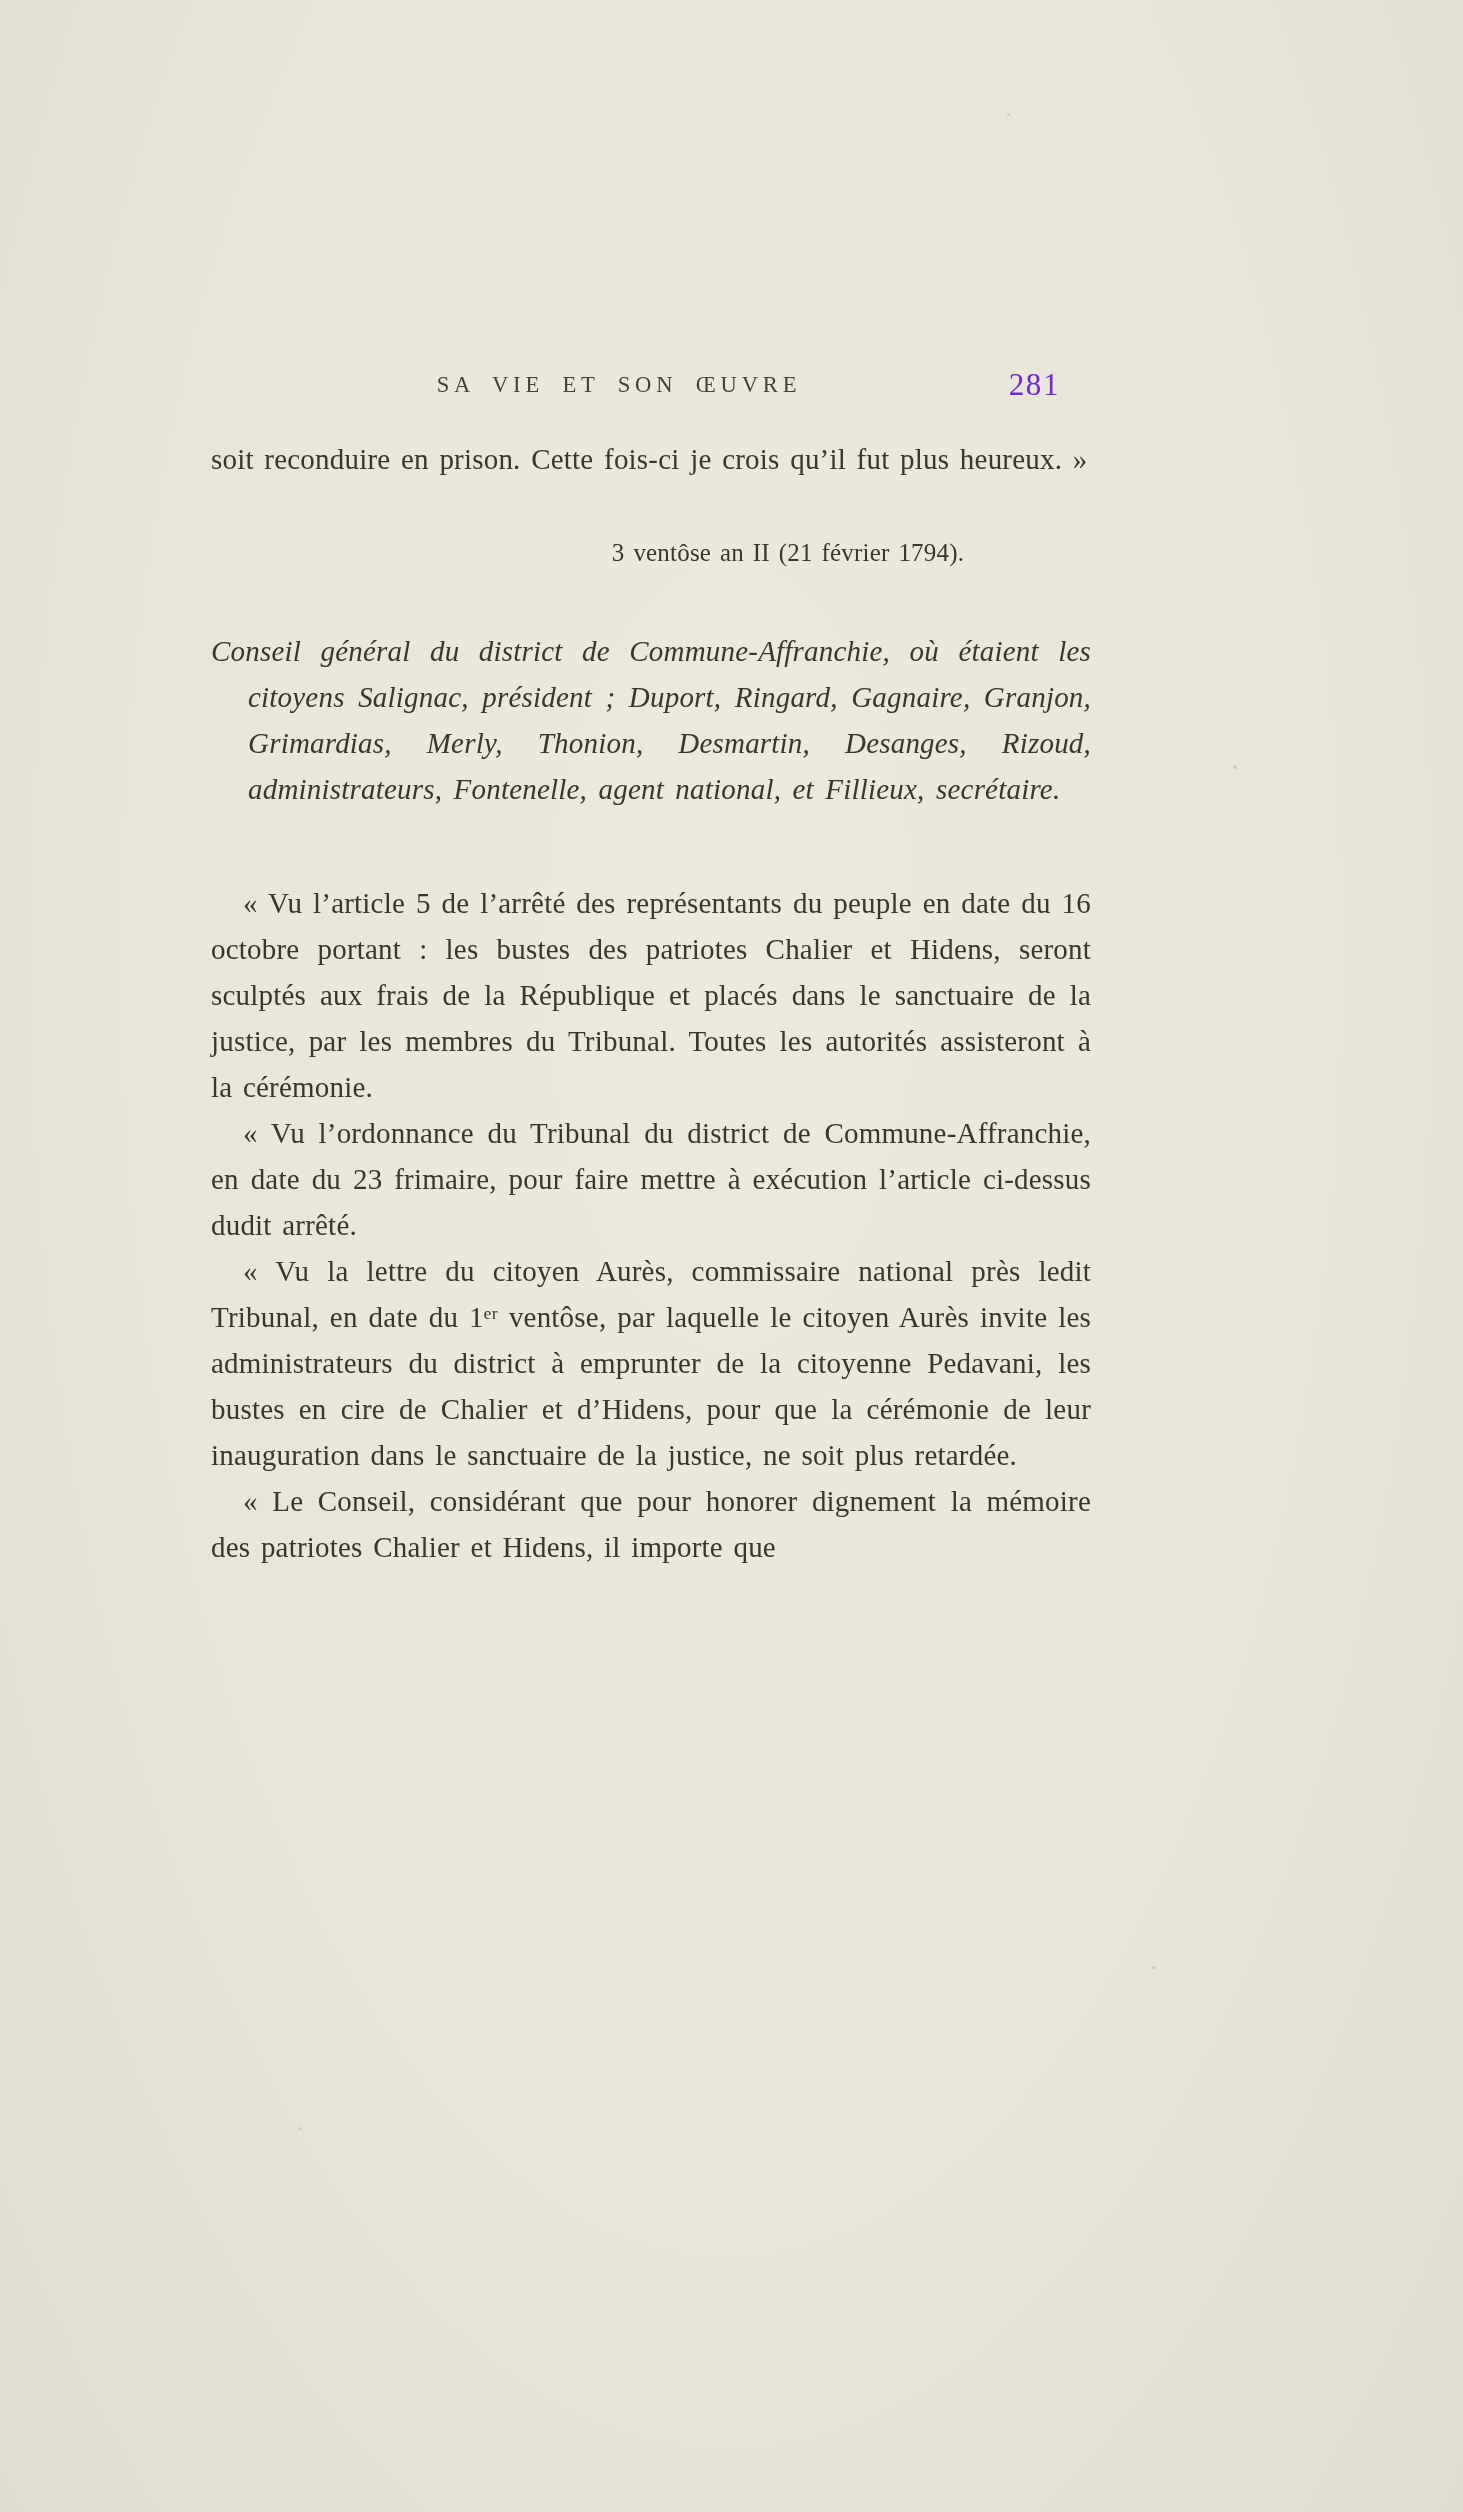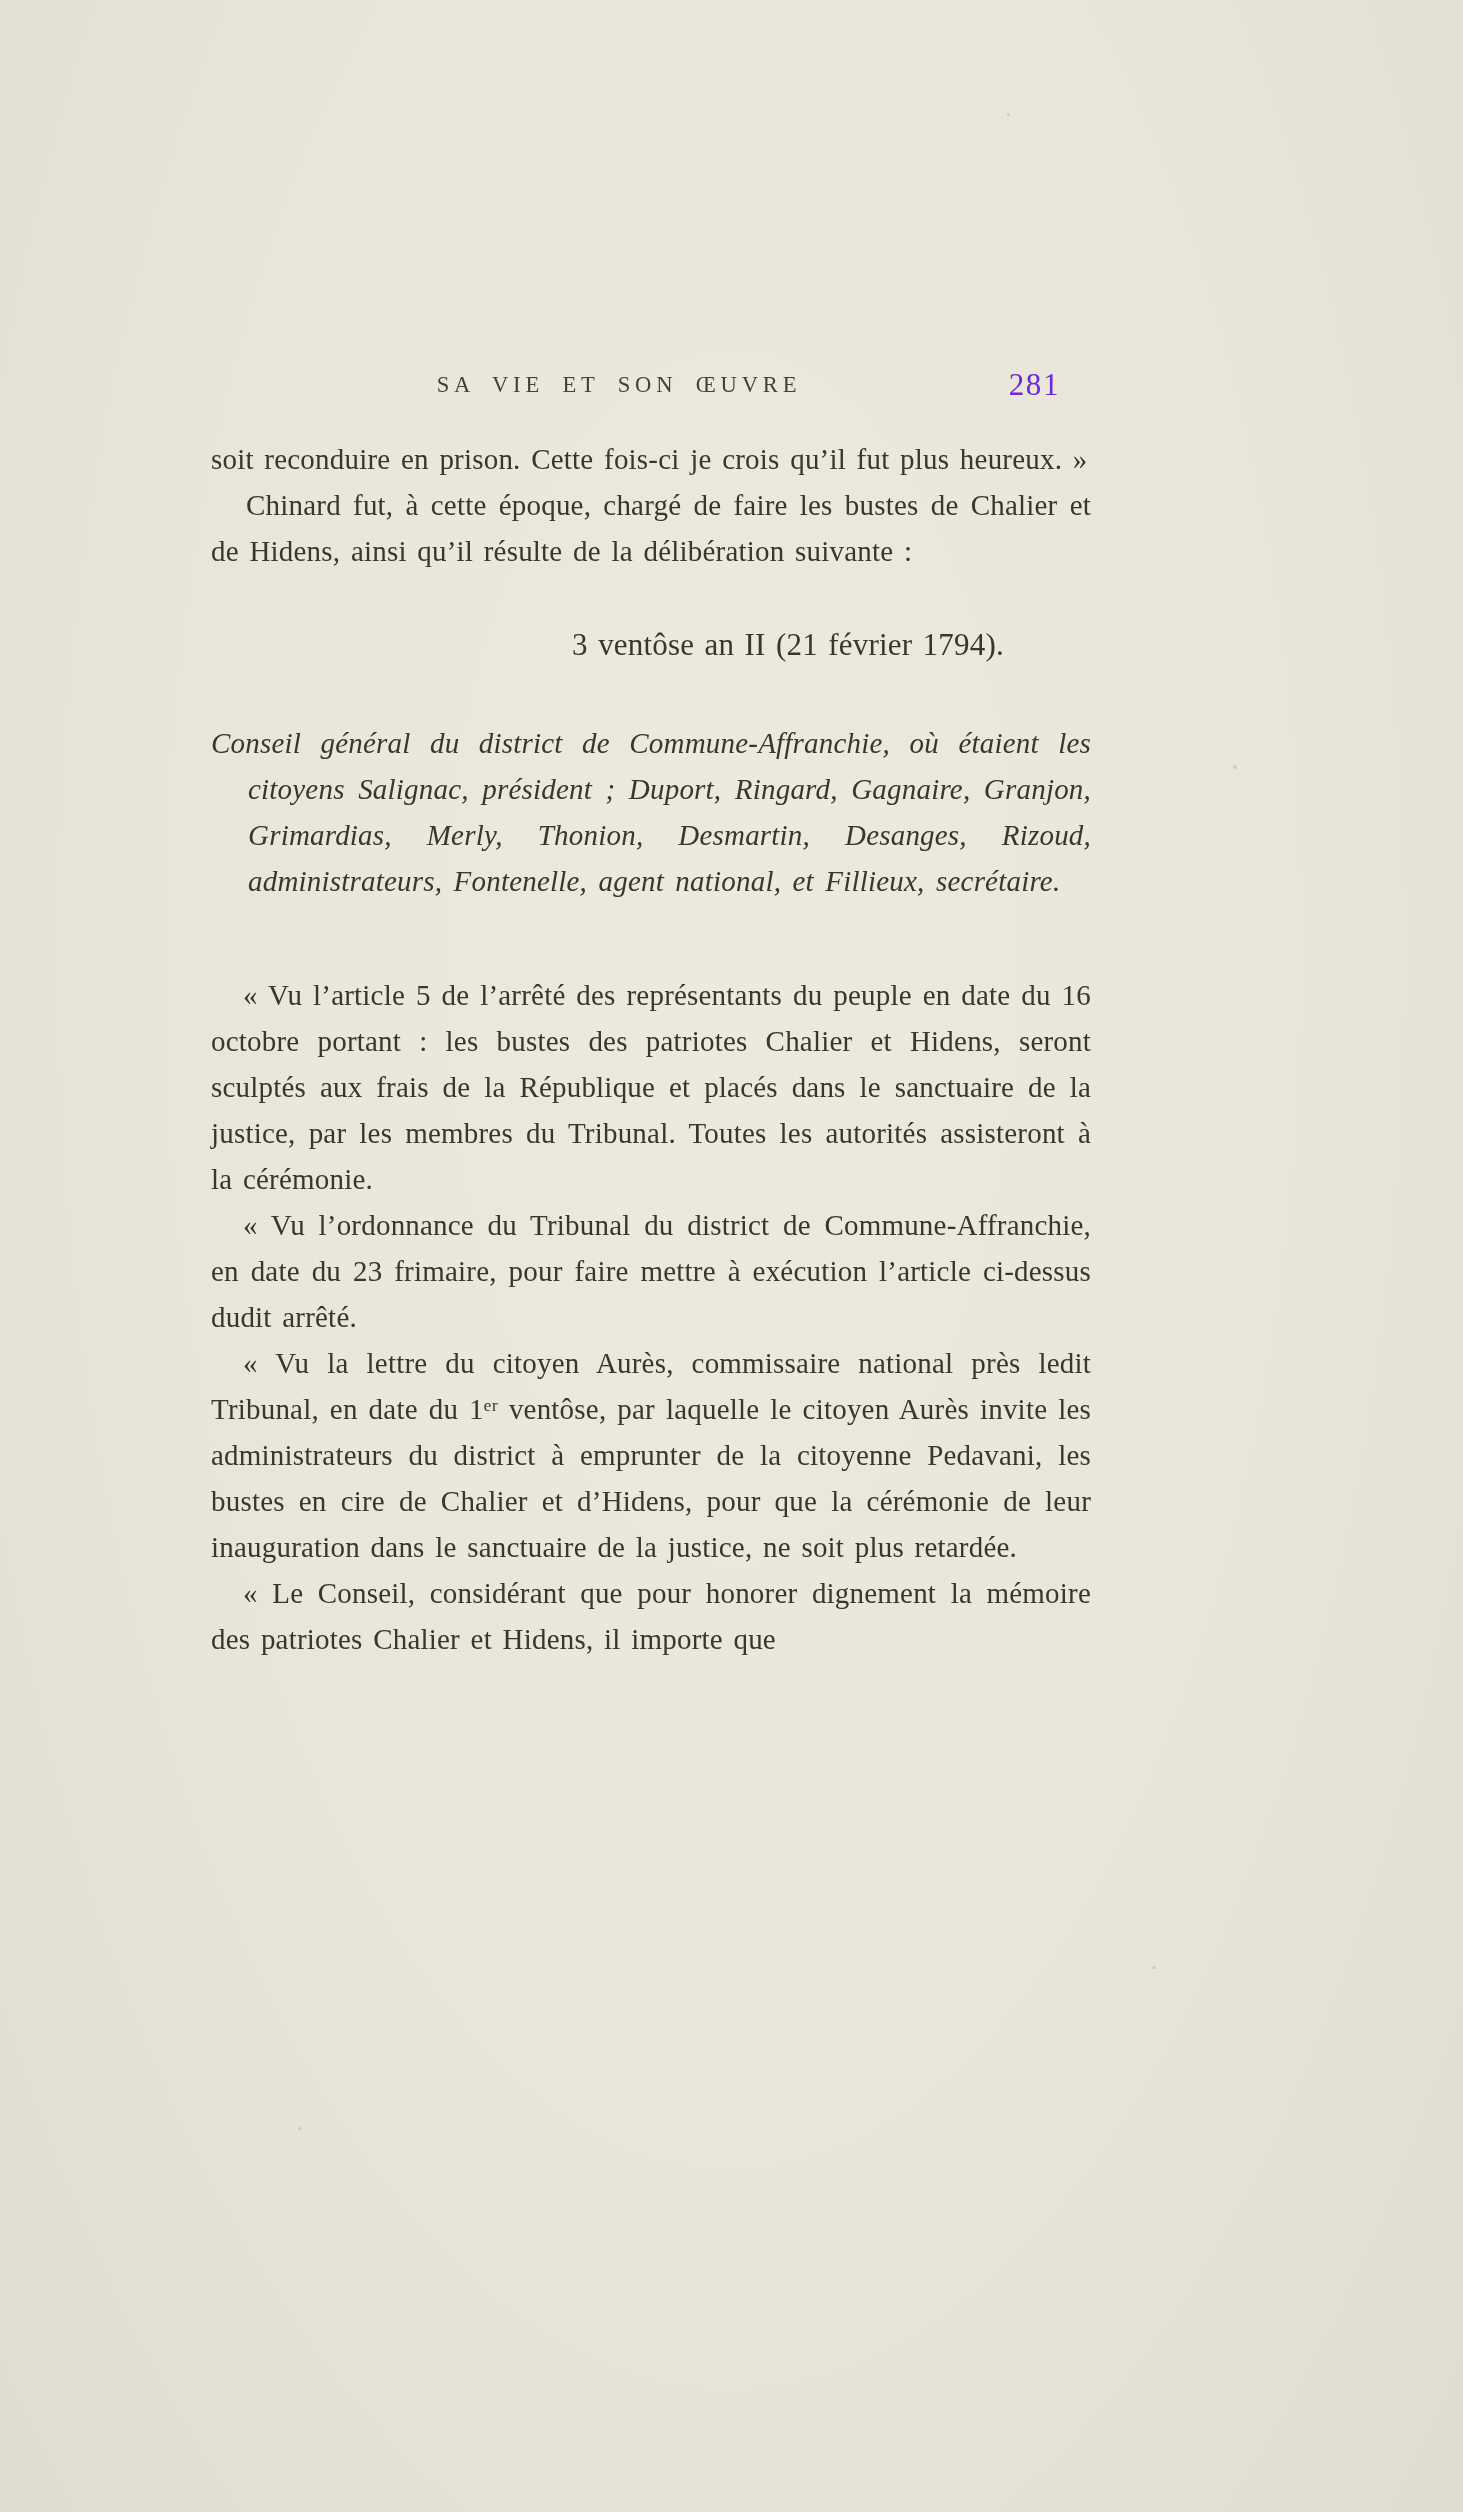--- a/index.html
+++ b/index.html
@@ -75,21 +75,21 @@
     word-spacing: 3.2px;
     letter-spacing: 0.2px;
   }
 
   p.first-indent { text-indent: 35px; }
 
   p.date-line {
     text-align: center;
     text-indent: 0;
     padding-left: 274px;
-    font-size: 31px;
+    font-size: 25px;
     margin-top: 48px;
     margin-bottom: 52px;
     word-spacing: 2.4px;
   }
 
   p.italic-hanging {
     font-style: italic;
     padding-left: 37px;
     text-indent: -37px;
     margin-bottom: 68px;
@@ -117,21 +117,20 @@
 
   <div class="text-block">
 
     <div class="running-head">
       <div class="head-title">SA VIE ET SON ŒUVRE</div>
       <div class="folio">281</div>
     </div>
 
     <div class="body-copy">
       <p class="plain">soit reconduire en prison. Cette fois-ci je crois qu’il fut plus heureux. »</p>
-      <p class="first-indent">Chinard fut, à cette époque, chargé de faire les bustes de Chalier et de Hidens, ainsi qu’il résulte de la délibération suivante :</p>
       <p class="date-line">3 ventôse an II (21 février 1794).</p>
       <p class="italic-hanging">Conseil général du district de Commune-Affranchie, où étaient les citoyens Salignac, président ; Duport, Ringard, Gagnaire, Granjon, Grimardias, Merly, Thonion, Desmartin, Desanges, Rizoud, administrateurs, Fontenelle, agent national, et Fillieux, secrétaire.</p>
       <p class="quote-para">« Vu l’article 5 de l’arrêté des représentants du peuple en date du 16 octobre portant : les bustes des patriotes Chalier et Hidens, seront sculptés aux frais de la République et placés dans le sanctuaire de la justice, par les membres du Tribunal. Toutes les autorités assisteront à la cérémonie.</p>
       <p class="quote-para">« Vu l’ordonnance du Tribunal du district de Commune-Affranchie, en date du 23 frimaire, pour faire mettre à exécution l’article ci-dessus dudit arrêté.</p>
       <p class="quote-para">« Vu la lettre du citoyen Aurès, commissaire national près ledit Tribunal, en date du 1ᵉʳ ventôse, par laquelle le citoyen Aurès invite les administrateurs du district à emprunter de la citoyenne Pedavani, les bustes en cire de Chalier et d’Hidens, pour que la cérémonie de leur inauguration dans le sanctuaire de la justice, ne soit plus retardée.</p>
       <p class="quote-para">« Le Conseil, considérant que pour honorer dignement la mémoire des patriotes Chalier et Hidens, il importe que</p>
     </div>
 
   </div>
 </div>

